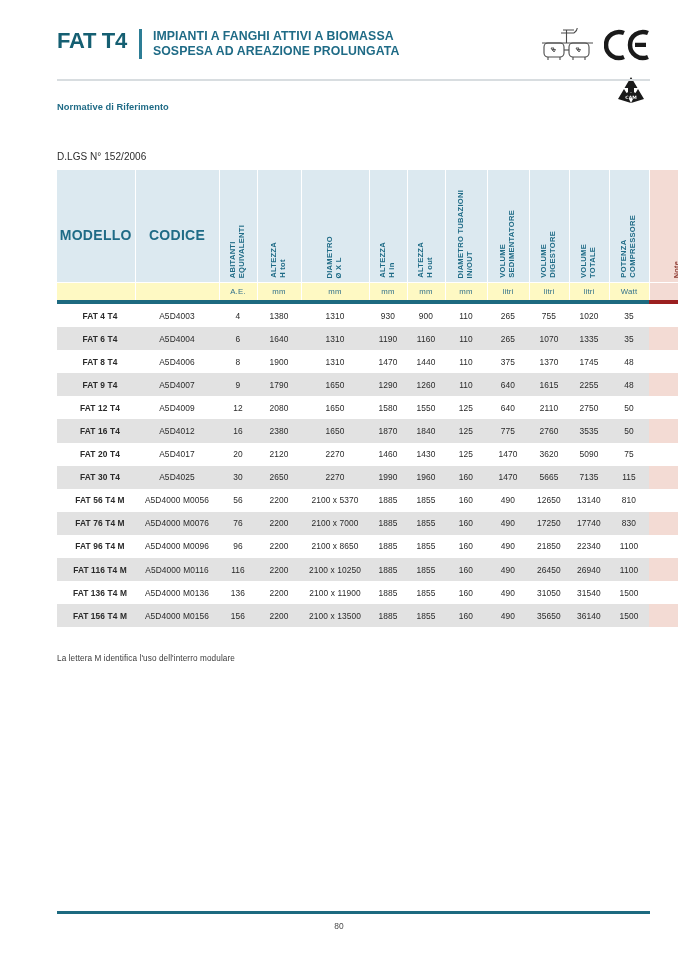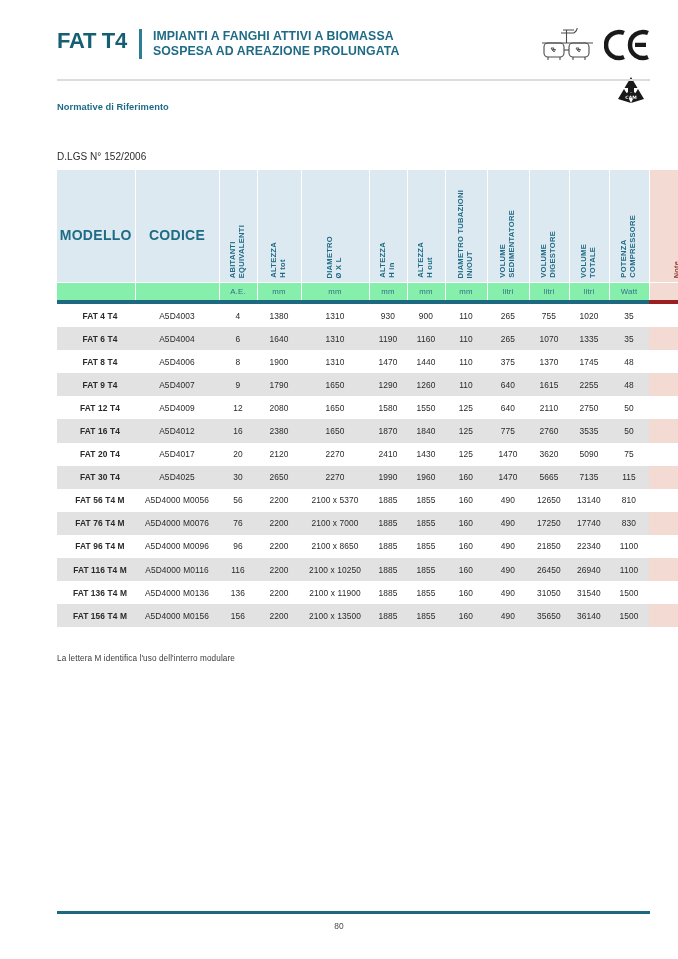--- a/index.html
+++ b/index.html
@@ -76,21 +76,21 @@
   }
   .rot{
     writing-mode:vertical-rl;transform:rotate(180deg);
     font-size:7.6px;color:#1f6b86;letter-spacing:0.25px;
     line-height:8.6px;text-align:left;white-space:pre;
   }
   .rot.note-rot{color:#8e3b32;font-size:7.4px;letter-spacing:0.2px;}
 
   
   .ucell{
-    background:#86efac;height:17px;
+    background:#fef9c3;height:17px;
     border-right:1.5px solid #ffffff;
     border-top:1.5px solid #ffffff;
     text-align:center;font-size:7.8px;color:#31708a;
     letter-spacing:0.2px;vertical-align:middle;
   }
   .ucell.note-u{background:#f3dbd4;border-right:none;}
 
   
   .rule-row td{height:4px;padding:0;}
   .rule-main{background:#1d6a80;}
@@ -387,21 +387,21 @@
             <td>3535</td>
             <td>50</td>
             <td class="note-c"></td>
           </tr>
           <tr class="drow">
             <td class="model">FAT 20 T4</td>
             <td>A5D4017</td>
             <td>20</td>
             <td>2120</td>
             <td>2270</td>
-            <td>2410</td>
+            <td>1460</td>
             <td>1430</td>
             <td>125</td>
             <td>1470</td>
             <td>3620</td>
             <td>5090</td>
             <td>75</td>
             <td class="note-c"></td>
           </tr>
           <tr class="drow alt">
             <td class="model">FAT 30 T4</td>

